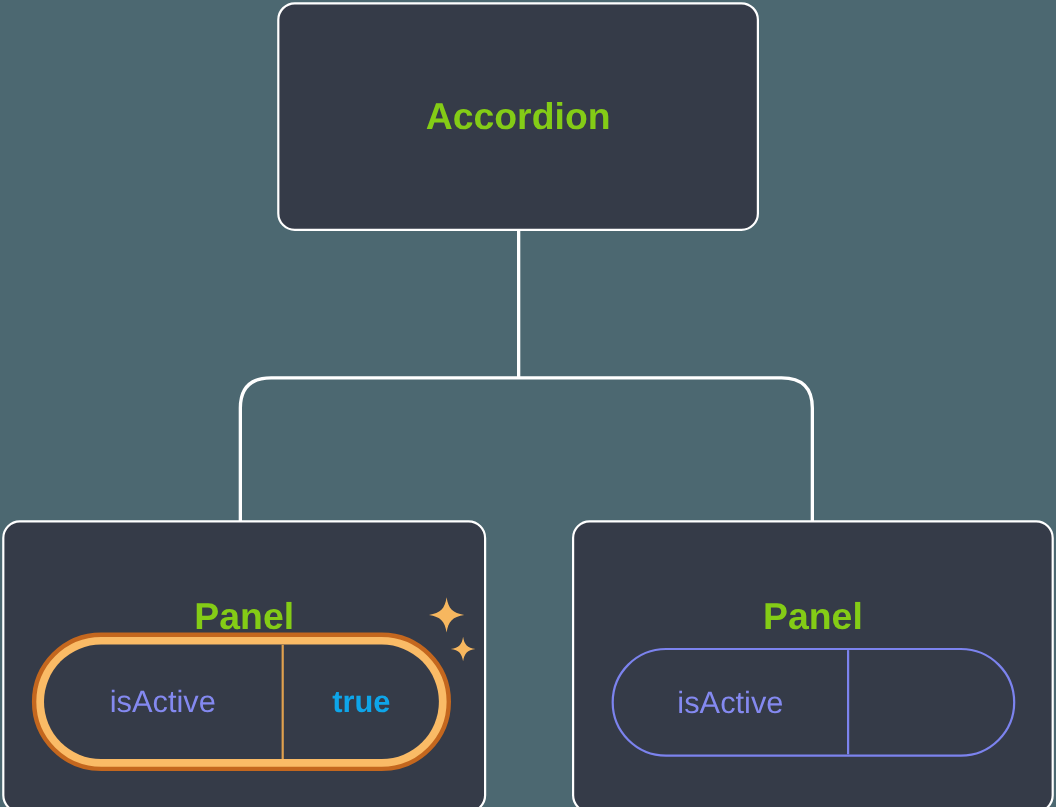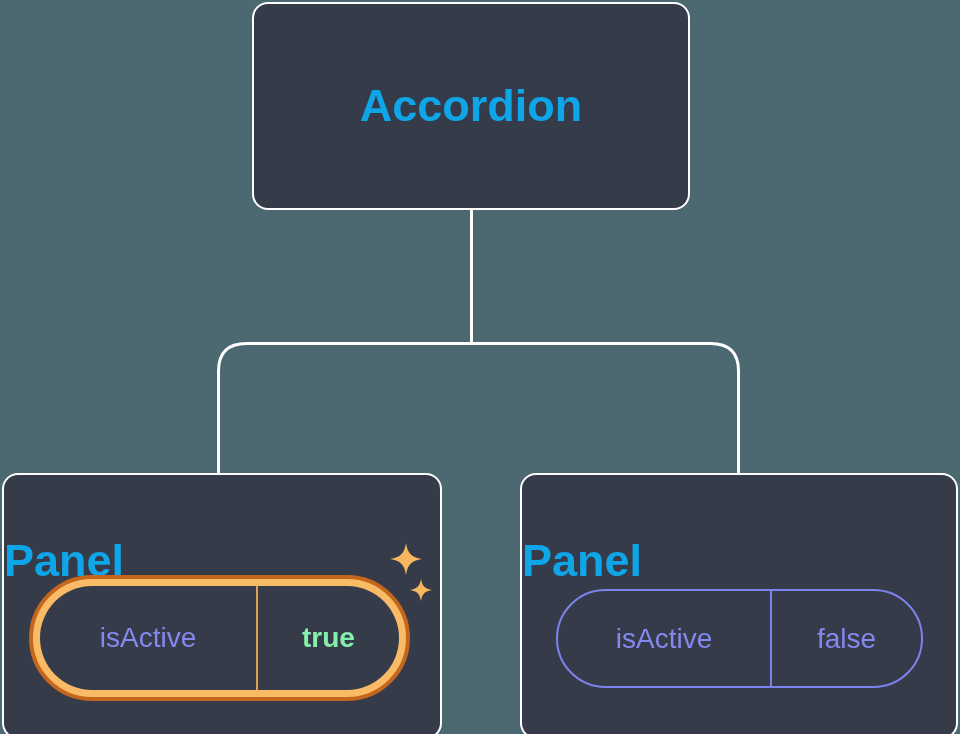--- a/index.html
+++ b/index.html
@@ -14,24 +14,24 @@
   .connectors path { stroke:#FFFFFF; stroke-width:3; fill:none; }
 
   .node {
     position:absolute;
     background:#353B48;
     border:2.5px solid #FFFFFF;
     border-radius:16px;
     box-sizing:border-box;
   }
   .node-title {
-    color:#0ea5e9;
-    font-size:45px;
+    color:#84cc16;
+    font-size:34px;
     font-weight:bold;
-    text-align:left;
+    text-align:center;
     line-height:44px;
   }
   #accordion-node {
     left:252px; top:2px; width:438px; height:208px;
     display:flex; align-items:center; justify-content:center;
   }
   #panel-node-active  { left:2px;   top:473px; width:440px; height:266px; }
   #panel-node-inactive{ left:520px; top:473px; width:438px; height:266px; }
   .panel .node-title { margin-top:64px; }
 
@@ -62,21 +62,21 @@
     display:flex; align-items:stretch;
     overflow:hidden;
   }
   .cell {
     display:flex; align-items:center; justify-content:center;
     color:#8489F0;
     font-size:28px;
     line-height:1;
   }
   .cell-name-active   { width:216px; }
-  .cell-value-active  { flex:1; font-weight:bold; color:#86efac; }
+  .cell-value-active  { flex:1; font-weight:bold; color:#0ea5e9; }
   .cell-name-inactive { width:212px; }
   .cell-value-inactive{ flex:1; }
   .divider-active   { width:2px; background:#DFA04E; }
   .divider-inactive { width:2px; background:#7C83EE; }
 
   .sparkles { position:absolute; left:374px; top:58px; }
   .sparkles path { fill:#F7B75F; }
 </style>
 </head>
 <body>
@@ -114,19 +114,16 @@
   </div>
 
   <div class="node panel" id="panel-node-inactive">
     <div class="node-title">Panel</div>
 
     <div class="pill-inactive">
       <div class="cell cell-name-inactive">
         <span>isActive</span>
       </div>
       <div class="divider-inactive"></div>
-      <div class="cell cell-value-inactive">
-        <span>false</span>
-      </div>
     </div>
   </div>
 
 </div>
 
 </body></html>

